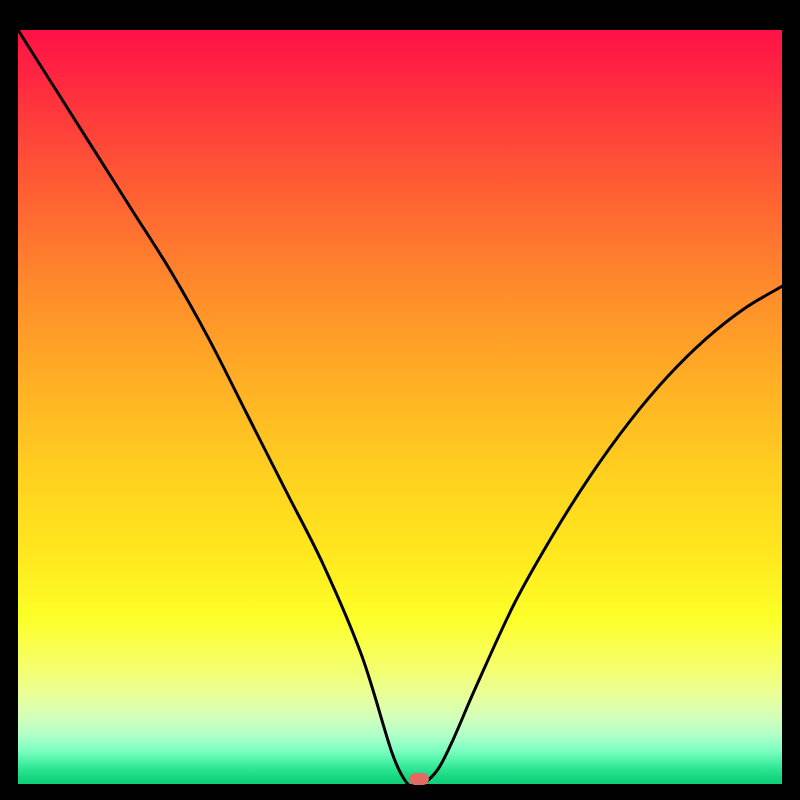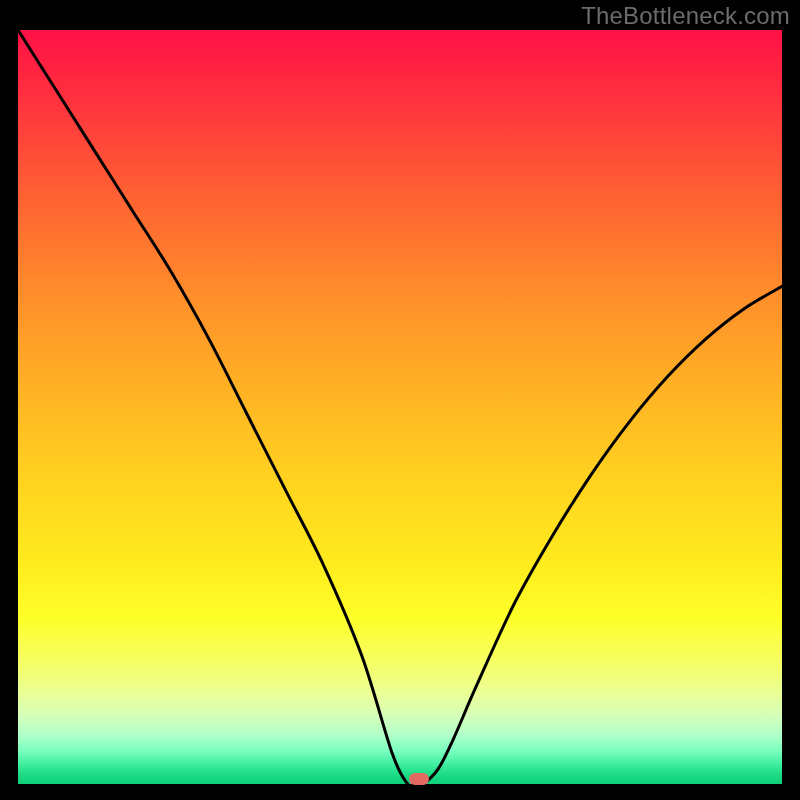--- a/index.html
+++ b/index.html
@@ -64,21 +64,20 @@
     border-radius: 6px;
     background: #e26a62;
     z-index: 2;
     transform: translate(-50%, -50%);
   }
 </style>
 </head>
 <body>
 
 <div class="frame">
-  <div class="watermark">TheBottleneck.com</div>
 
   <div class="plot">
     <div class="gradient"></div>
     <svg class="curve" viewBox="0 0 764 754" preserveAspectRatio="none">
       <path id="curve-path" fill="none" stroke="#000" stroke-width="3" stroke-linecap="round" stroke-linejoin="round" d="M 0 0 C 6.366666666666667 10.053333333333322, 25.46666666666667 40.21333333333327, 38.2 60.319999999999936 C 50.93333333333334 80.4266666666666, 63.66666666666667 100.5333333333333, 76.4 120.63999999999999 C 89.13333333333334 140.74666666666667, 101.86666666666666 160.85333333333338, 114.6 180.96000000000004 C 127.33333333333333 201.0666666666667, 140.06666666666666 219.91666666666663, 152.8 241.27999999999997 C 165.53333333333336 262.6433333333333, 178.26666666666668 285.2633333333334, 191 309.14000000000004 C 203.73333333333332 333.0166666666667, 216.46666666666667 359.4066666666667, 229.2 384.54 C 241.9333333333333 409.67333333333335, 254.66666666666663 434.8066666666667, 267.4 459.94 C 280.1333333333333 485.0733333333333, 292.8666666666667 507.6933333333334, 305.6 535.34 C 318.33333333333337 562.9866666666667, 332.34000000000003 594.4033333333333, 343.8 625.8199999999999 C 355.26 657.2366666666666, 366.72 702.4766666666667, 374.36 723.84 C 382 745.2033333333334, 385.82 748.9733333333334, 389.64 754 C 393.46 759.0266666666666, 394.73333333333335 754, 397.28000000000003 754 C 399.8266666666667 754, 401.1 756.5133333333333, 404.92 754 C 408.74 751.4866666666667, 415.10666666666674 746.4599999999999, 420.20000000000005 738.92 C 425.29333333333335 731.38, 429.1133333333333 722.5833333333333, 435.47999999999996 708.76 C 441.84666666666664 694.9366666666667, 448.2133333333333 678.6, 458.4 655.98 C 468.58666666666664 633.36, 483.8666666666667 598.1733333333333, 496.6 573.04 C 509.33333333333337 547.9066666666666, 522.0666666666666 526.5433333333333, 534.8 505.17999999999995 C 547.5333333333333 483.8166666666666, 560.2666666666667 463.71, 573 444.86 C 585.7333333333333 426.01000000000005, 598.4666666666667 408.41666666666674, 611.2 392.08000000000004 C 623.9333333333334 375.74333333333334, 636.6666666666666 360.6633333333333, 649.4 346.84 C 662.1333333333333 333.01666666666665, 674.8666666666667 320.45000000000005, 687.6 309.14000000000004 C 700.3333333333334 297.83000000000004, 713.0666666666666 287.7766666666667, 725.8 278.98 C 738.5333333333333 270.18333333333334, 757.6333333333333 260.13, 764 256.35999999999996"></path>
     </svg>
     <div id="marker" class="marker" style="left: 401.1px; top: 749.476px; background: rgb(226, 106, 98);"></div>
   </div>
 </div>
 

